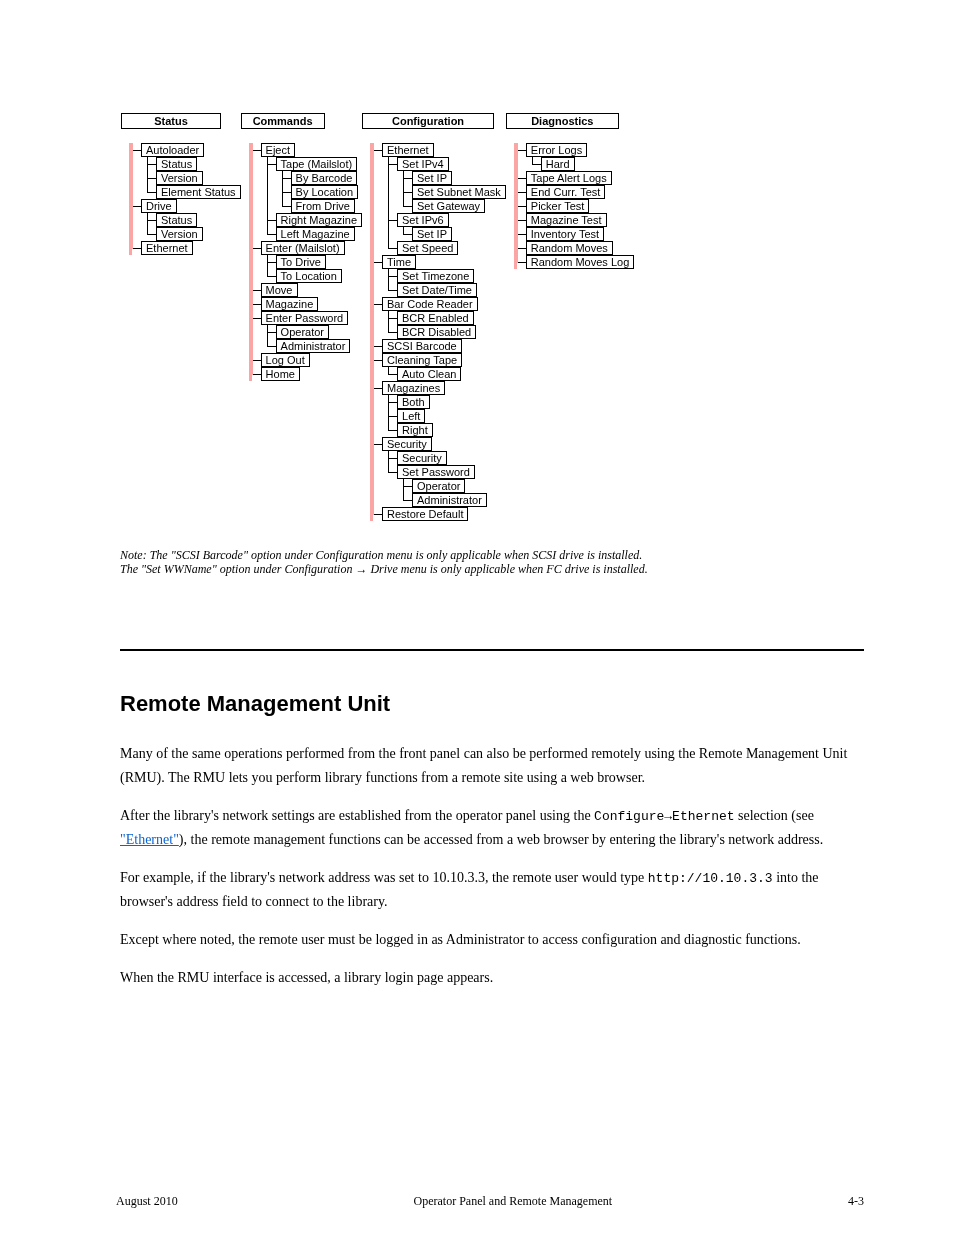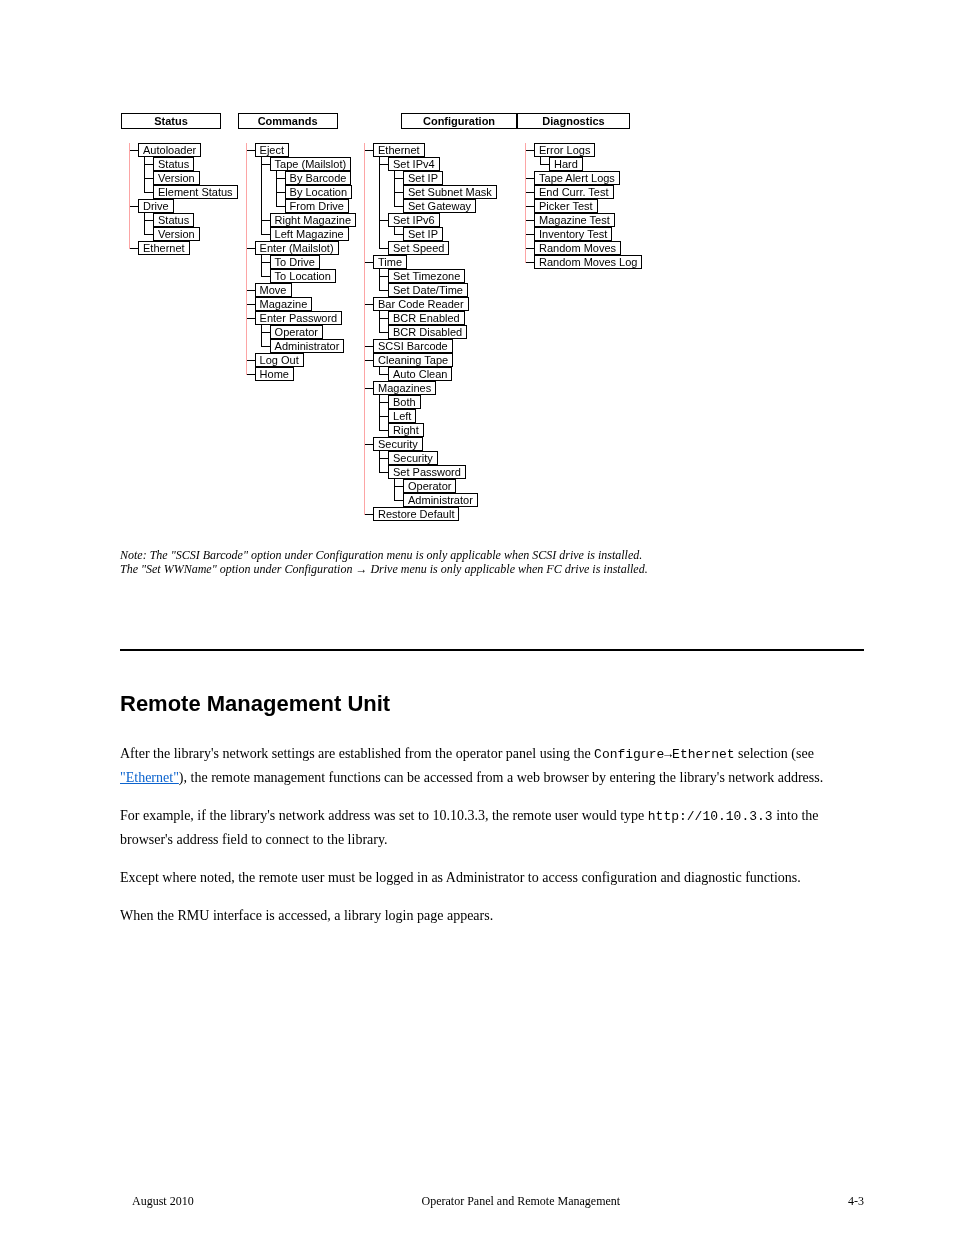--- a/index.html
+++ b/index.html
@@ -18,21 +18,21 @@
   .tree { display: flex; flex-direction: column; }
   .tree-header {
     border: 1px solid #000;
     padding: 1px 6px;
     font-weight: bold;
     text-align: center;
     white-space: nowrap;
   }
   .tree-body {
     margin-top: 14px;
-    border-left: 1px solid #fca5a5;
+    border-left: 4px solid #fca5a5;
     margin-left: 8px;
   }
   .node {
     position: relative;
     margin-left: 8px;
   }
   .node .label {
     display: inline-block;
     border: 1px solid #000;
     padding: 0 4px;
@@ -58,22 +58,22 @@
     content: "";
     position: absolute;
     left: -9px;
     top: 8px;
     width: 1px;
     bottom: -2px;
     background: #fff;
   }
   
   .status-tree  .tree-header { width: 100px; }
-  .commands-tree .tree-header { width: 100px; }
-  .config-tree   .tree-header { width: 116px; margin-left: 45px; }
+  .commands-tree .tree-header { width: 84px; }
+  .config-tree   .tree-header { width: 132px; }
   .diag-tree     .tree-header { width: 113px; }
 
   
   .fig-caption {
     position: absolute;
     top: 548px;
     left: 120px;
     right: 90px;
     font-family: "Times New Roman", serif;
     font-size: 12px;
@@ -110,21 +110,21 @@
     margin-bottom: 20px;
   }
   .prose p { margin-bottom: 14px; }
   .prose .code { font-family: Liberation Mono, monospace; font-size: 13px; }
   .prose a { color: #0b63ce; text-decoration: underline; }
 
   
   .footer {
     position: absolute;
     bottom: 26px;
-    left: 132px;
+    left: 116px;
     right: 90px;
     display: flex;
     justify-content: space-between;
     font-family: "Times New Roman", serif;
     font-size: 12px;
   }
 </style>
 </head>
 <body>
 
@@ -266,20 +266,21 @@
 
 <div class="fig-caption">
   <span>Note: The "SCSI Barcode" option under Configuration menu is only applicable when SCSI drive is installed.</span>
   <span class="line2">The "Set WWName" option under Configuration → Drive menu is only applicable when FC drive is installed.</span>
 </div>
 
 <div class="hr"></div>
 
 <div class="prose">
   <h2>Remote Management Unit</h2>
+  <p>Many of the same operations performed from the front panel can also be performed remotely using the Remote Management Unit (RMU). The RMU lets you perform library functions from a remote site using a web browser.</p>
   <p>
     <span>After the library's network settings are established from the operator panel using the </span><span class="code">Configure→Ethernet</span><span> selection (see </span><a href="#">"Ethernet"</a><span>), the remote management functions can be accessed from a web browser by entering the library's network address.</span>
   </p>
   <p>
     <span>For example, if the library's network address was set to 10.10.3.3, the remote user would type </span><span class="code">http://10.10.3.3</span><span> into the browser's address field to connect to the library.</span>
   </p>
   <p>Except where noted, the remote user must be logged in as Administrator to access configuration and diagnostic functions.</p>
   <p>When the RMU interface is accessed, a library login page appears.</p>
 </div>
 

